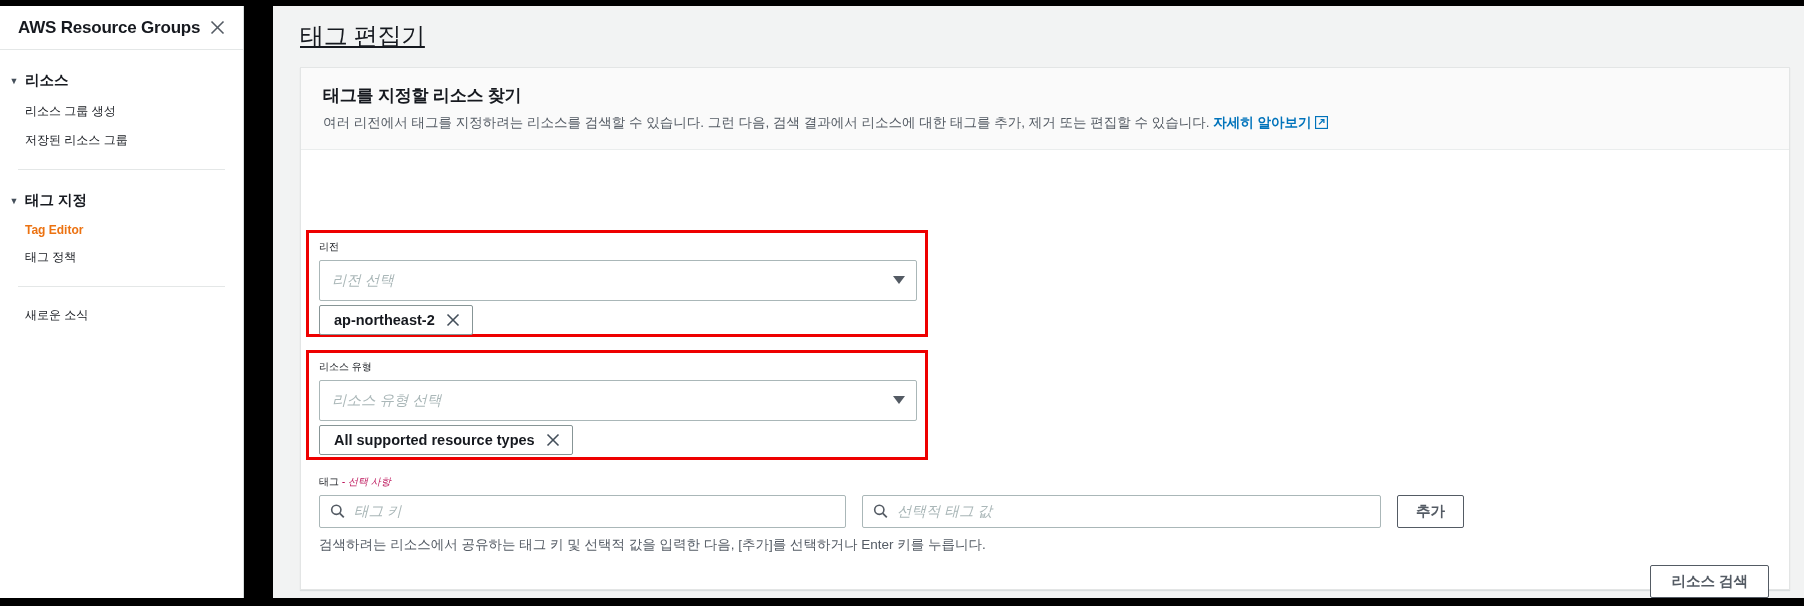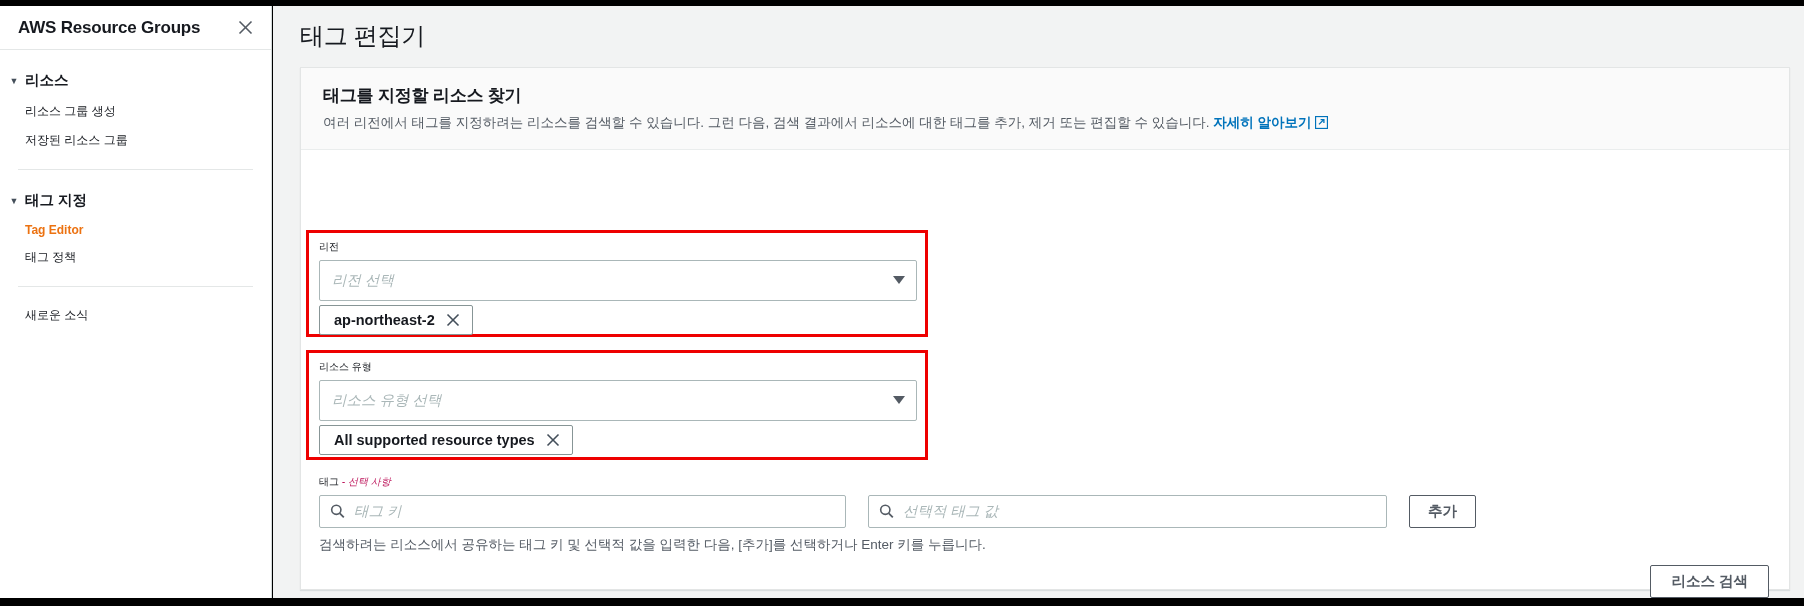--- a/index.html
+++ b/index.html
@@ -31,21 +31,21 @@
     bottom: 0; left: 0;
     width: 1804px;
     height: 8px;
     background: #000000;
   }
 
   
   .sidebar {
     position: absolute;
     top: 6px; left: 0;
-    width: 272px;
+    width: 244px;
     height: 592px;
     background: #ffffff;
     border-right: 1px solid #d5dbdb;
   }
   .sidebar-header {
     height: 44px;
     display: flex;
     align-items: center;
     justify-content: space-between;
     padding: 0 16px 0 18px;
@@ -114,20 +114,21 @@
     background: #f2f3f3;
     overflow: hidden;
   }
 
   .page-title {
     font-size: 24px;
     font-weight: normal;
     color: #16191f;
     padding: 14px 16px 0 27px;
     letter-spacing: -0.3px;
+    text-decoration: underline;
   }
 
   .card {
     position: absolute;
     top: 61px;
     left: 27px;
     width: 1490px;
     height: 523px;
     background: #ffffff;
     border: 1px solid #e3e5e5;
@@ -238,21 +239,21 @@
     position: absolute;
     left: 18px;
   }
   #sec-region  { top: 90px; width: 598px; }
   #sec-restype { top: 210px; width: 598px; }
   #sec-tags    { top: 325px; width: 1430px; }
 
   .tag-row {
     display: flex;
     align-items: center;
-    gap: 22px;
+    gap: 16px;
   }
   .search-input {
     position: relative;
     height: 33px;
     border: 1px solid #aab7b8;
     border-radius: 2px;
     background: #ffffff;
     display: flex;
     align-items: center;
     padding: 0 10px 0 34px;

